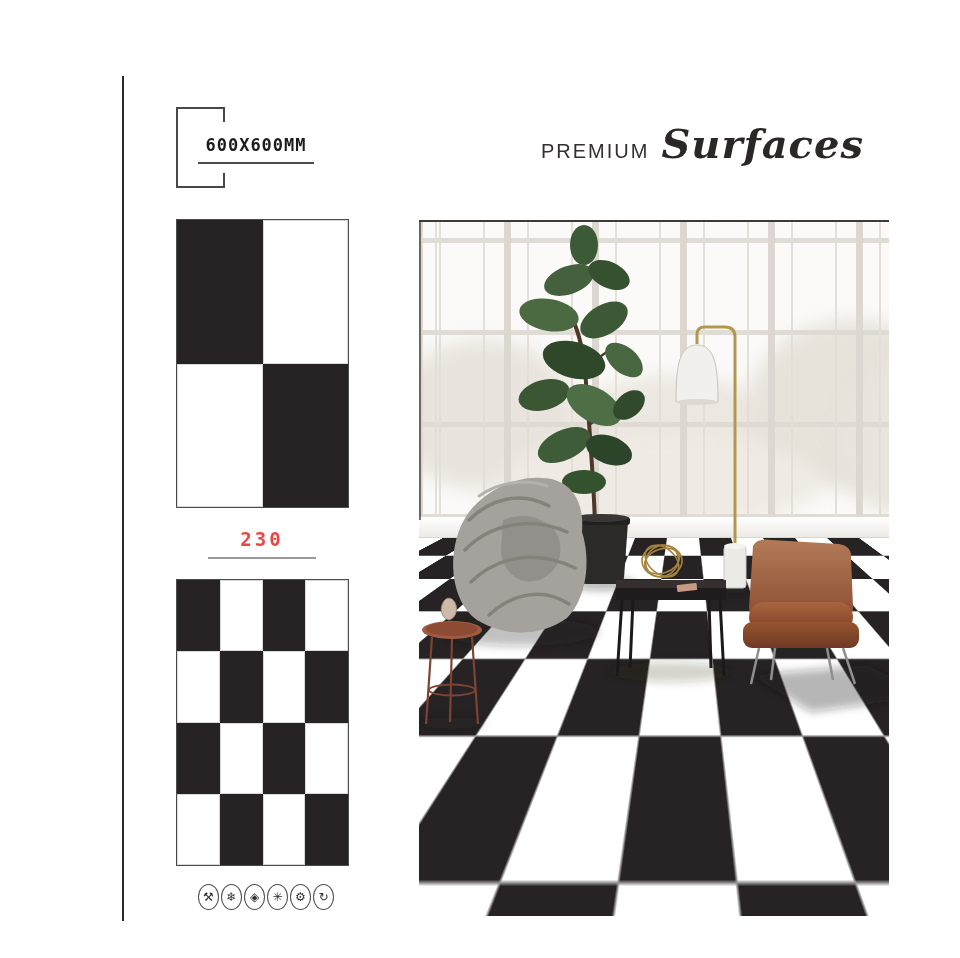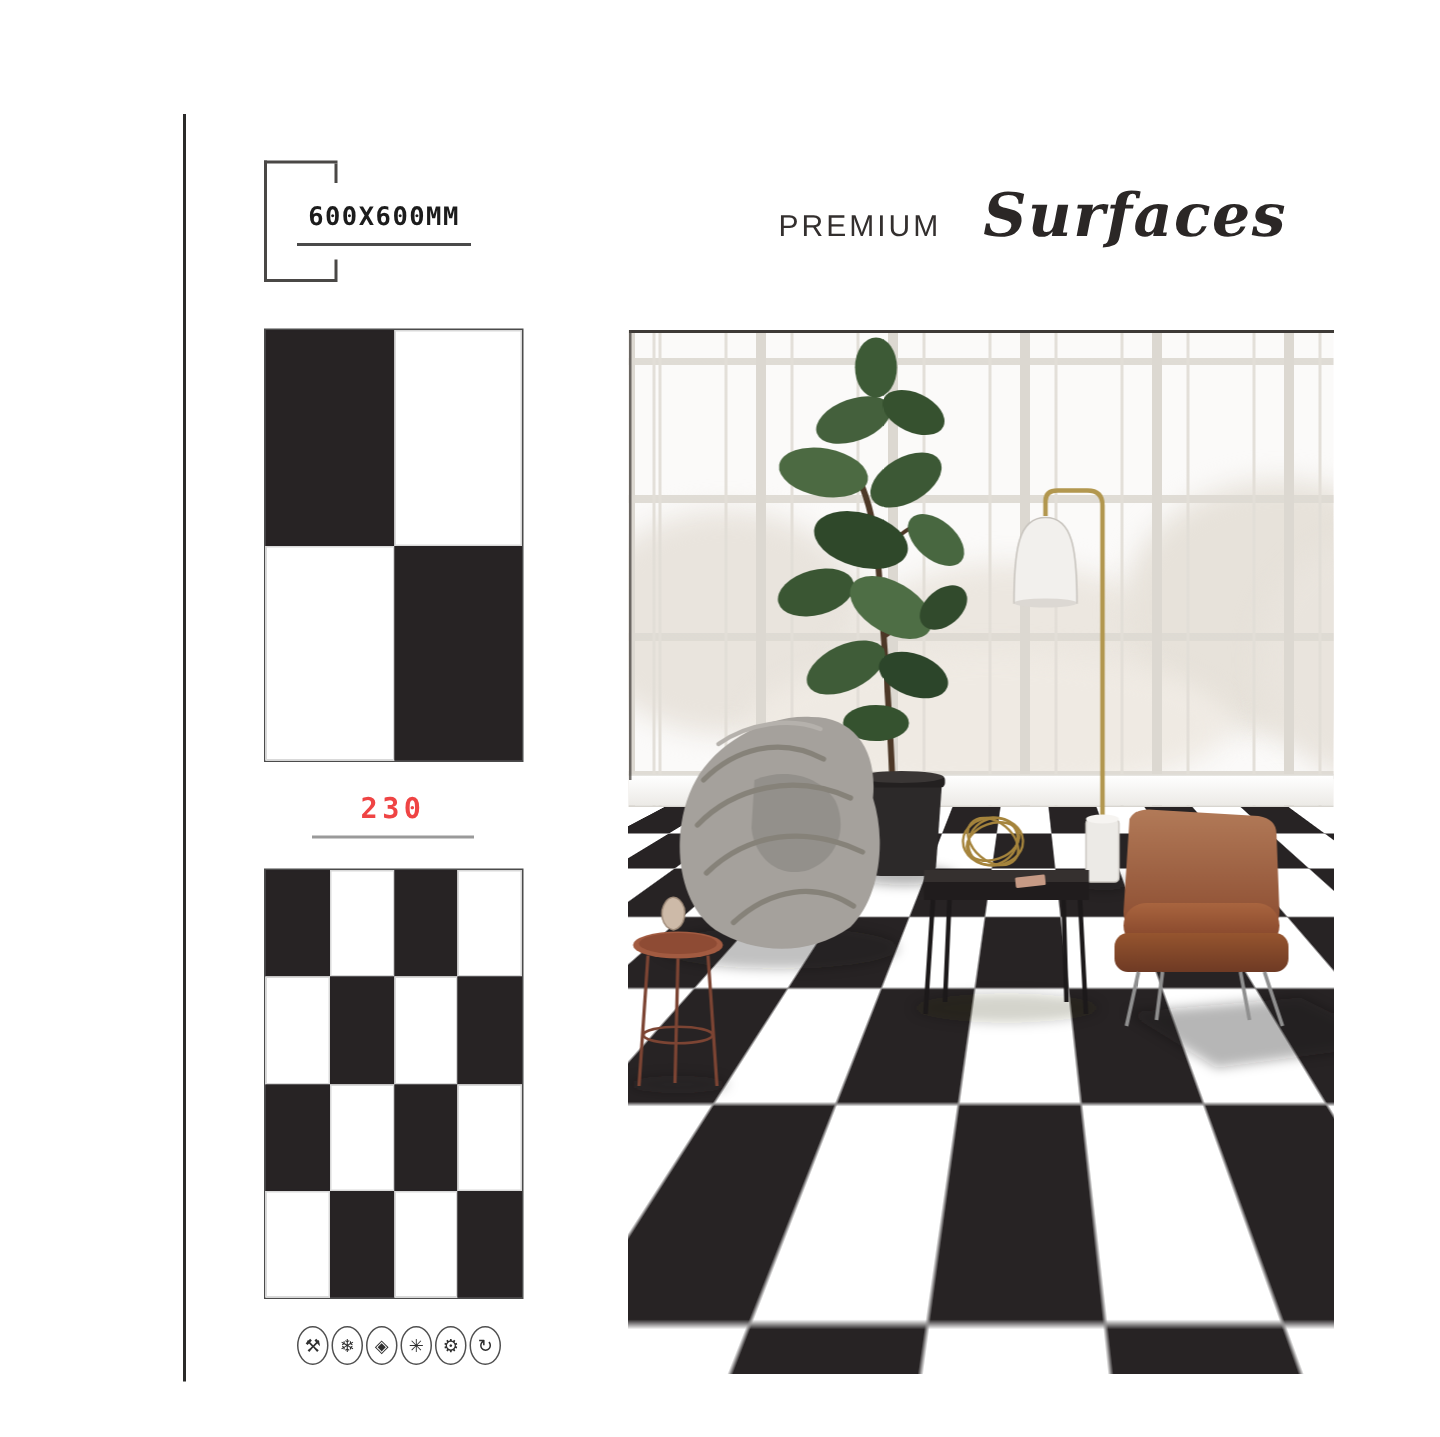--- a/index.html
+++ b/index.html
@@ -33,21 +33,21 @@
     letter-spacing:3px;color:#ef4444;}
   .code-underline{position:absolute;left:137px;top:541px;width:108px;height:2px;background:#9a9a9a;}
 
   
   .feature-icons{position:absolute;left:127px;top:868px;display:flex;gap:2px;}
   .feat-icon{width:21px;height:26px;border:1.5px solid #4f4f4f;border-radius:50%;
     display:flex;align-items:center;justify-content:center;font-size:12px;line-height:1;
     color:#2f2f2f;font-family:"DejaVu Sans",sans-serif;box-sizing:border-box;}
 
   
-  .brand-title{position:absolute;left:448px;top:104px;display:flex;align-items:baseline;gap:28px;}
+  .brand-title{position:absolute;left:470px;top:104px;display:flex;align-items:baseline;gap:12px;}
   .brand-prefix{font-size:20px;letter-spacing:2px;color:#332f2e;font-weight:500;}
   .brand-name{font-family:"DejaVu Serif",serif;font-style:italic;font-weight:bold;
     font-size:40px;color:#2b2726;letter-spacing:1px;}
 
   
   .photo{position:absolute;left:348px;top:204px;width:532px;height:696px;background:#fbfaf9;overflow:hidden;}
   .frame-top{position:absolute;top:0;left:0;right:0;height:2px;background:#3e3a37;z-index:9;}
   .frame-left{position:absolute;top:0;left:0;width:2px;height:300px;background:rgba(70,66,62,.75);z-index:9;}
 
   .trees-backdrop{position:absolute;left:0;top:0;width:532px;height:318px;z-index:1;}

